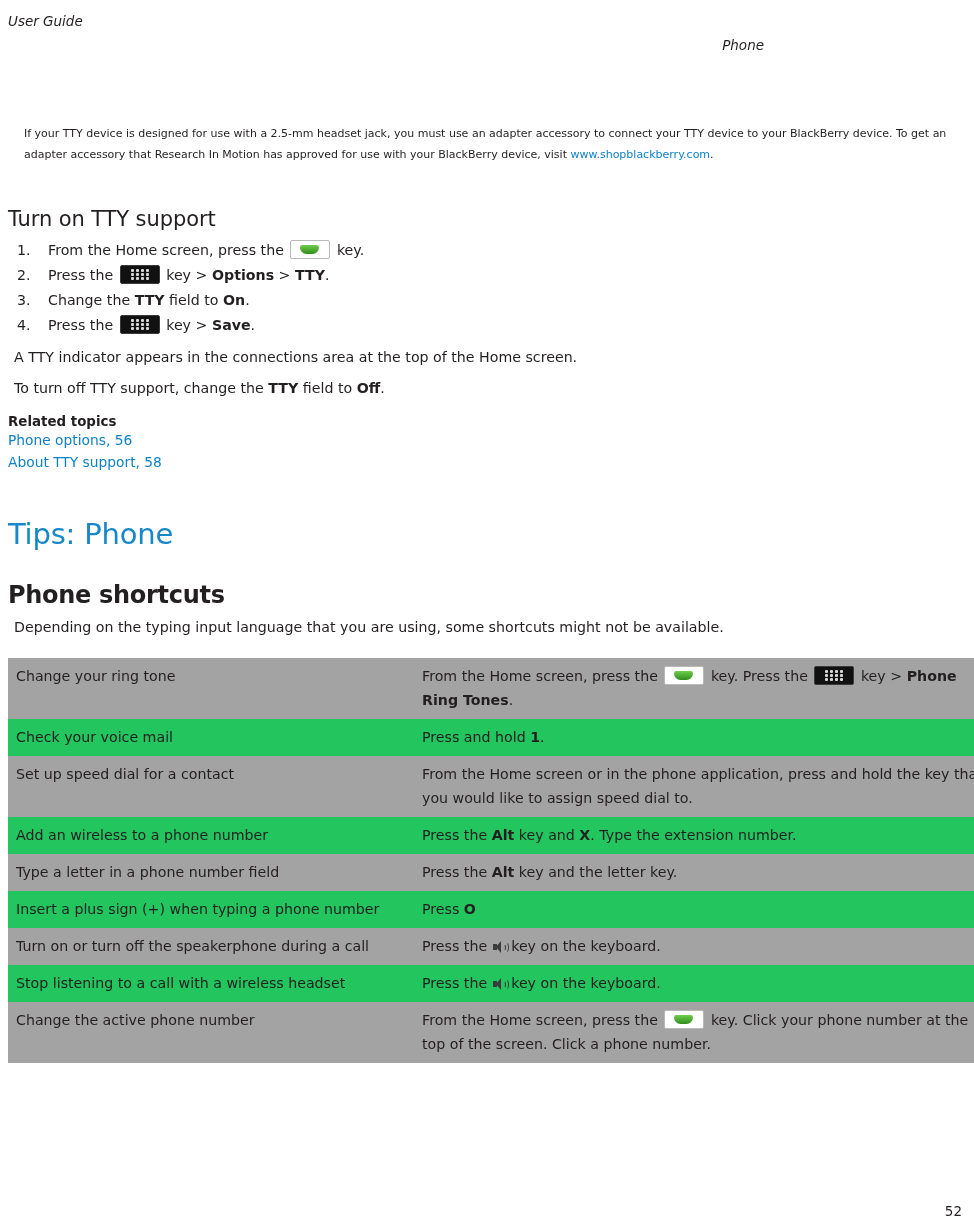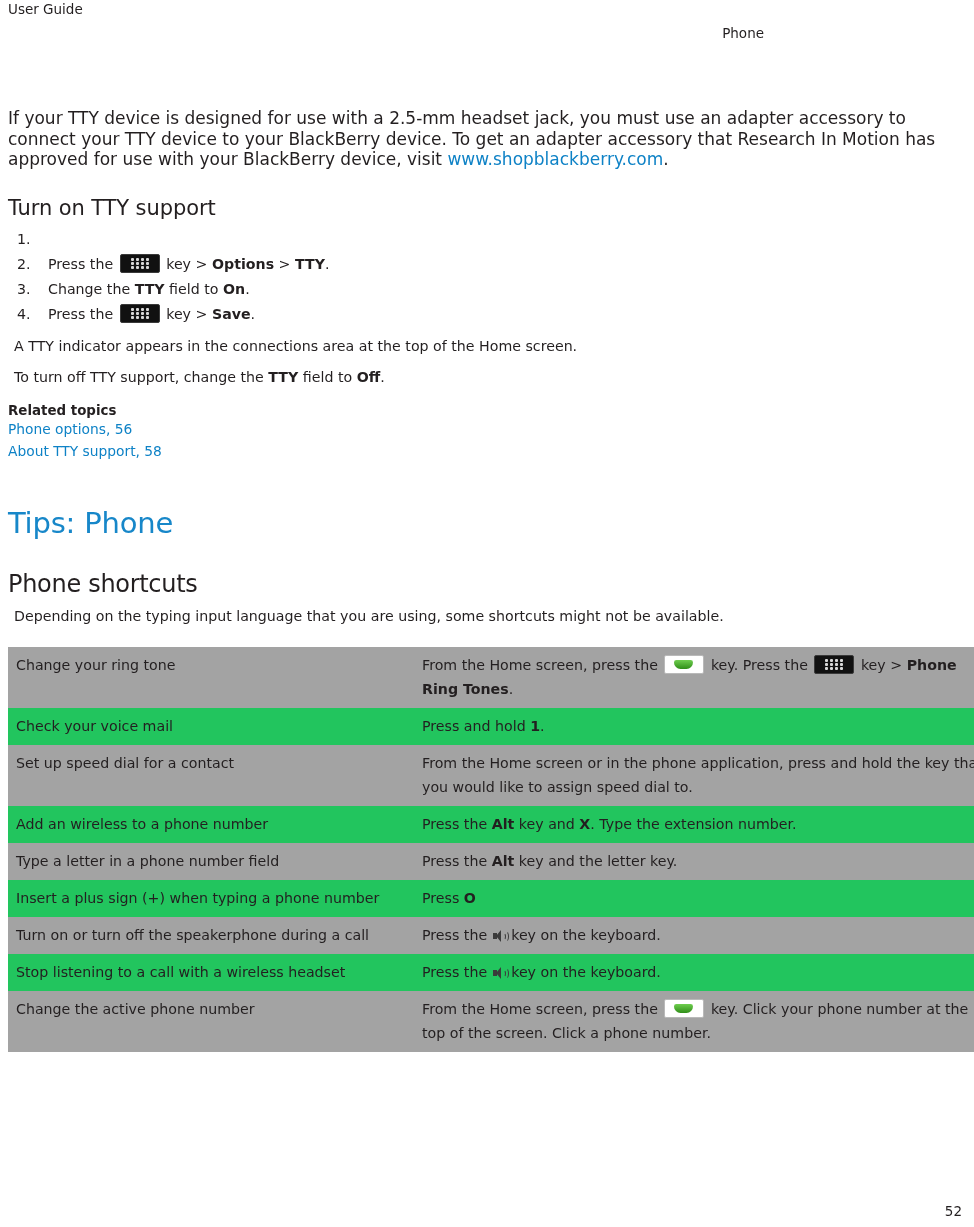--- a/index.html
+++ b/index.html
@@ -16,48 +16,49 @@
     overflow: hidden;
   }
   .page {
     position: relative;
     width: 974px;
     height: 1227px;
   }
   
   .header {
     position: absolute;
-    top: 0px;
+    top: 12px;
     left: 0px;
     width: 772px;
     height: 22px;
     font-size: 13.5px;
     color: #231f20;
+    font-style: italic;
   }
   .header .left {
     position: absolute;
     left: 8px;
     top: 1px;
   }
   .header .right {
     position: absolute;
     right: 8px;
     top: 1px;
     margin-top: 24px;
   }
   
   .content {
     position: absolute;
     left: 8px;
     top: 108px;
     width: 958px;
   }
   p.intro {
-    margin: 0;
-    font-size: 17px;
+    margin: 16px;
+    font-size: 11px;
     line-height: 20.5px;
     color: #231f20;
   }
   a.link {
     color: #0e82c6;
     text-decoration: none;
   }
   h2.section {
     font-size: 21px;
     font-weight: normal;
@@ -112,21 +113,21 @@
   }
   h1.chapter {
     font-size: 29px;
     font-weight: normal;
     color: #1787c9;
     margin: 0;
     letter-spacing: -0.2px;
   }
   h2.topic {
     font-size: 24px;
-    font-weight: normal;
+    font-weight: bold;
     color: #231f20;
     margin: 0;
     letter-spacing: -0.3px;
   }
   .depend {
     font-size: 14.2px;
     margin: 10px 0 0 6px;
   }
   
   table.shortcuts {
@@ -255,21 +256,21 @@
 
     <p class="intro">
       <span>If your TTY device is designed for use with a 2.5-mm headset jack, you must use an adapter accessory to connect your TTY device to your BlackBerry device. To get an adapter accessory that Research In Motion has approved for use with your BlackBerry device, visit </span><a class="link" href="#">www.shopblackberry.com</a><span>.</span>
     </p>
 
     <div class="spacer-26"></div>
 
     <h2 class="section">Turn on TTY support</h2>
 
     <ol class="steps" id="tty-steps">
-        <li><span class="num">1.</span></li>
+        <li><span class="num">1.</span><span>From the Home screen, press the <span class="key-send"></span> key.</span></li>
         <li><span class="num">2.</span><span>Press the <span class="key-menu"><span class="dots">
                 <i style="left: 0px; top: 0px;"></i>
                 <i style="left: 5px; top: 0px;"></i>
                 <i style="left: 10px; top: 0px;"></i>
                 <i style="left: 15px; top: 0px;"></i>
                 <i style="left: 0px; top: 4px;"></i>
                 <i style="left: 5px; top: 4px;"></i>
                 <i style="left: 10px; top: 4px;"></i>
                 <i style="left: 15px; top: 4px;"></i>
                 <i style="left: 0px; top: 8px;"></i>

